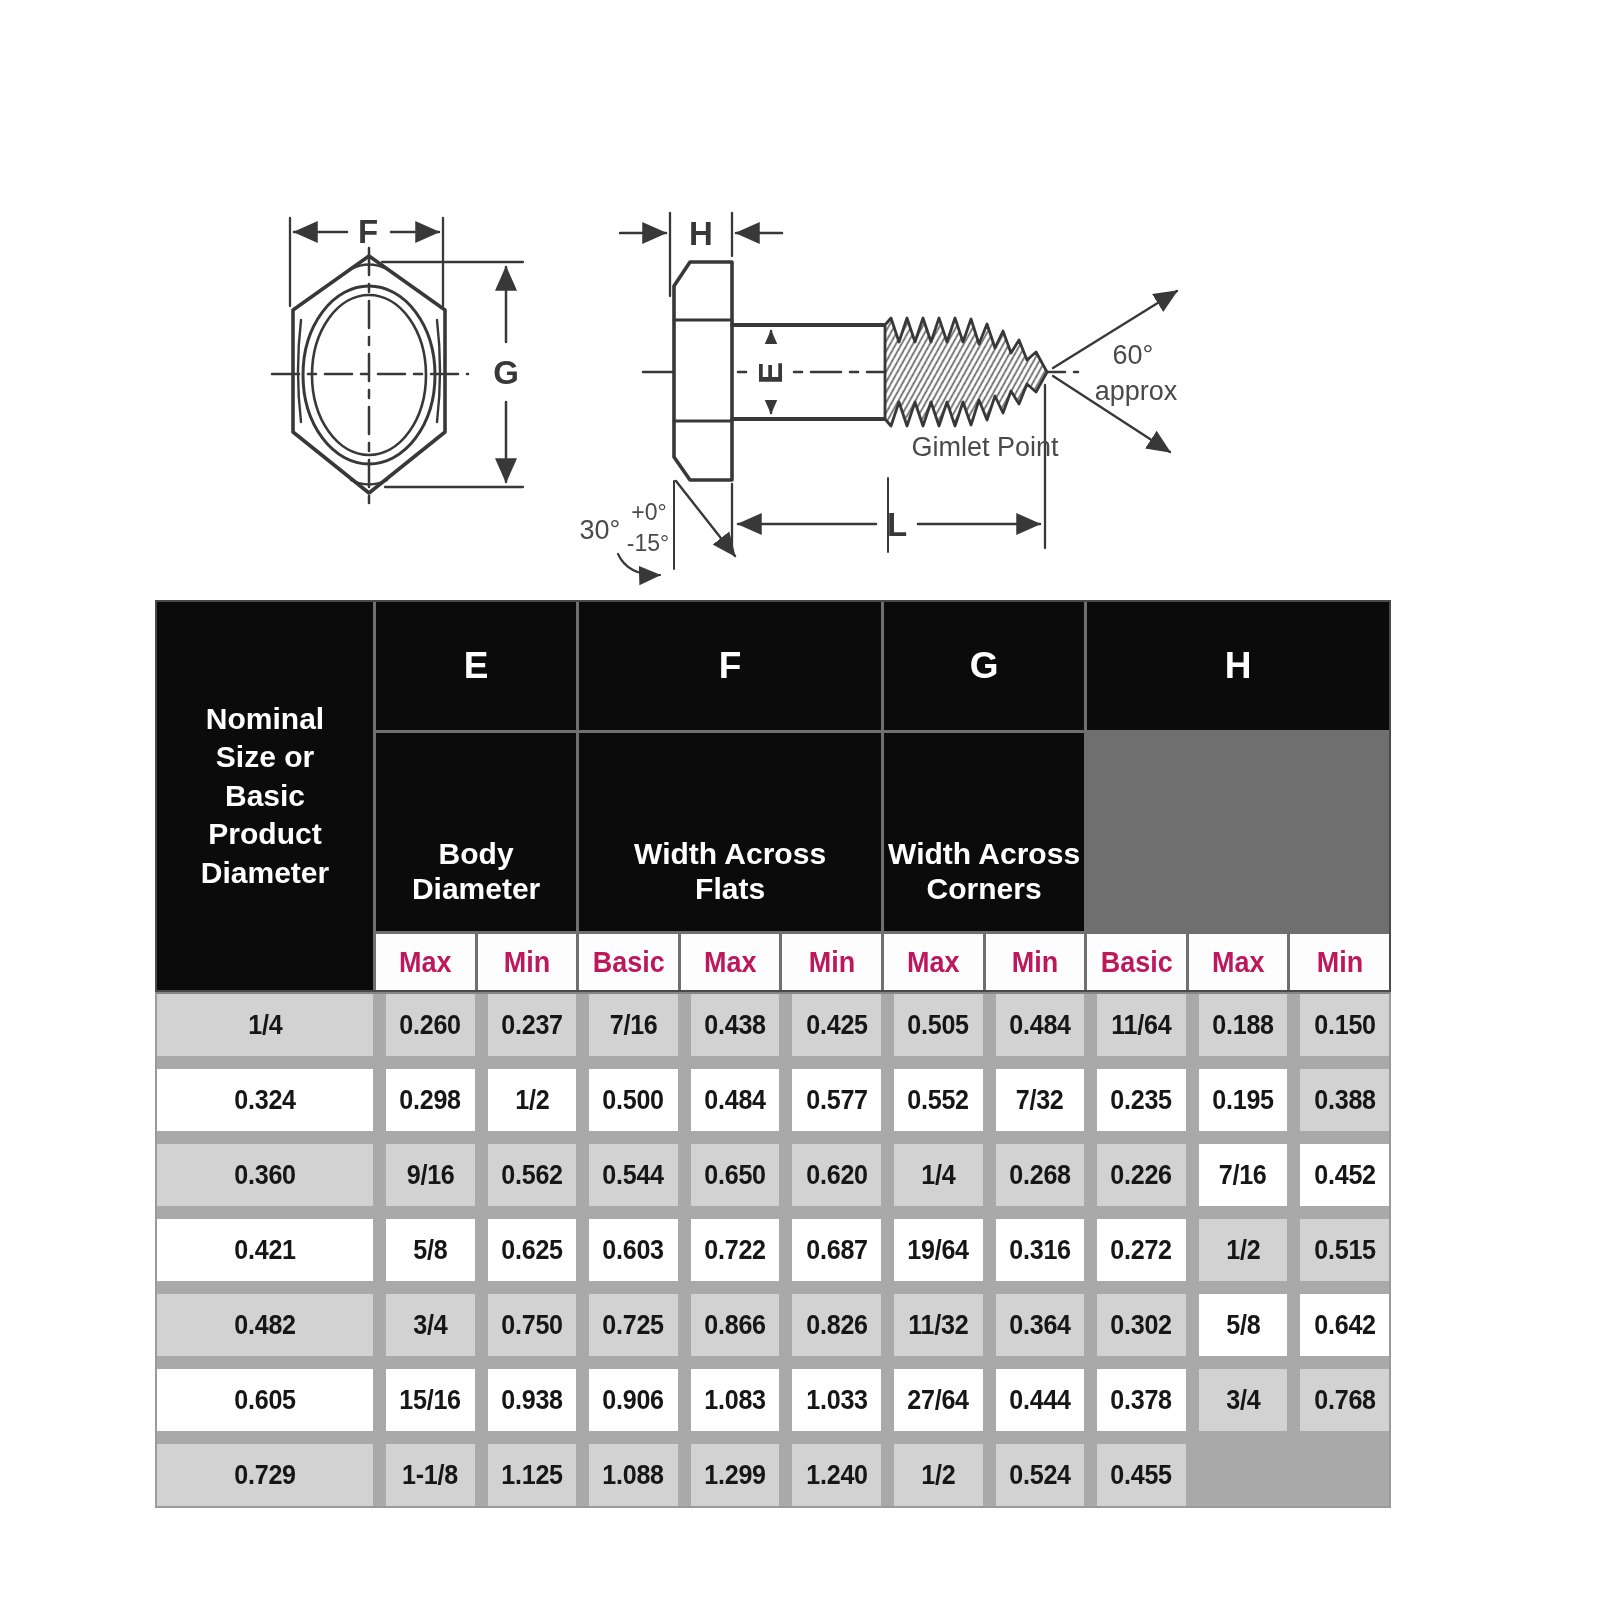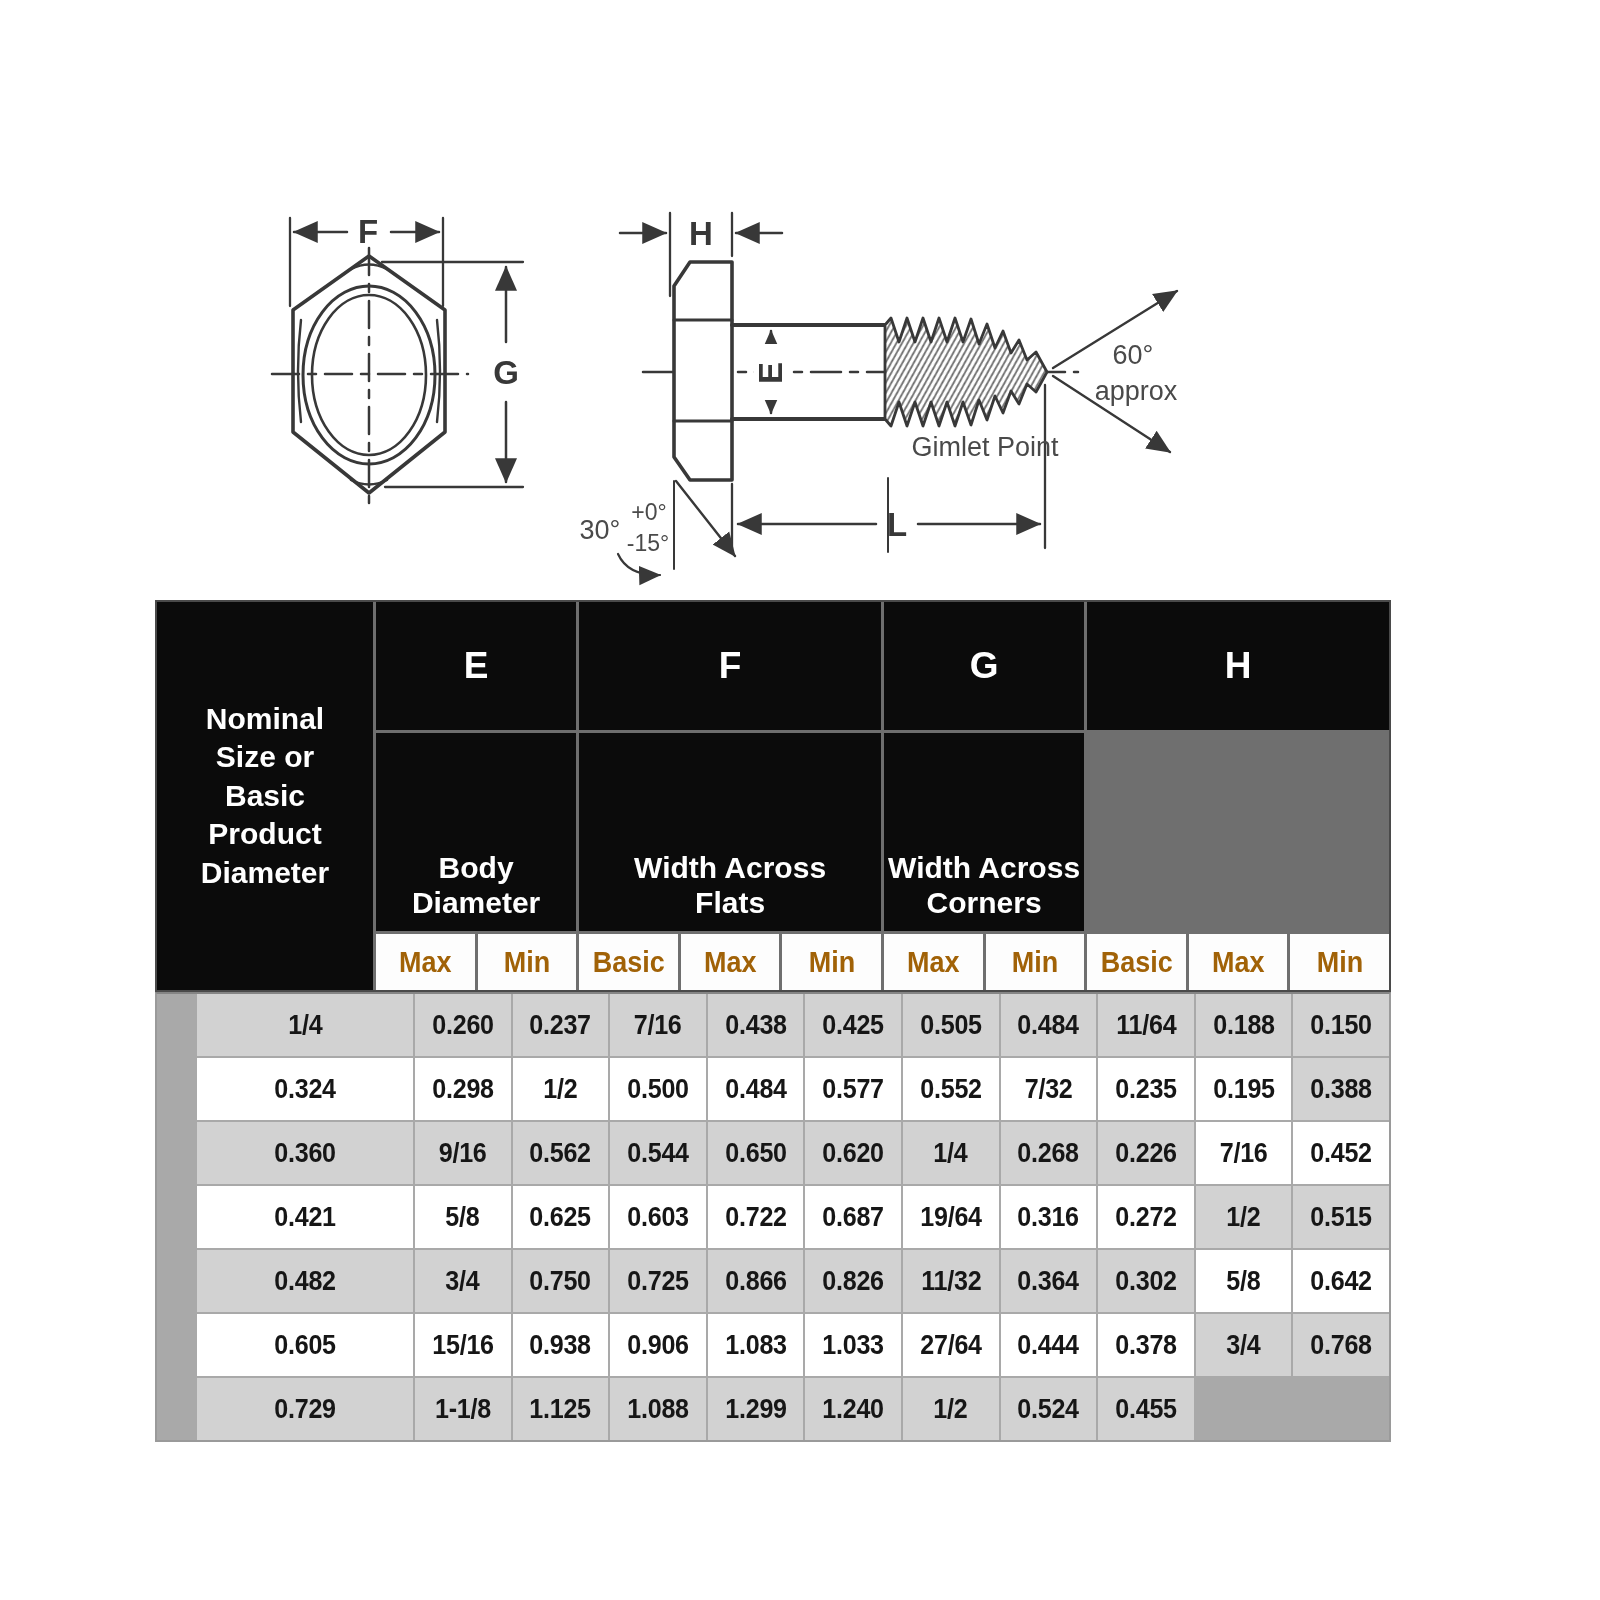--- a/index.html
+++ b/index.html
@@ -9,26 +9,26 @@
 
   
   .tbl{position:absolute;left:155px;top:600px;width:1236px;}
   .hgrid{display:grid;grid-template-columns:216px repeat(10,1fr);
          grid-template-rows:128px 198px 56px;gap:3px;background:#6f6f6f;
          border:2px solid #4a4a4a;box-sizing:border-box;}
   .hcell{background:#0b0b0b;color:#ffffff;display:flex;align-items:center;
          justify-content:center;font-weight:700;text-align:center;}
   .corner{grid-column:1;grid-row:1 / span 3;font-size:30px;line-height:1.28;white-space:pre-line;}
   .letter{font-size:37px;}
-  .desc{align-items:flex-end;padding-bottom:10px;font-size:30px;line-height:1.16;white-space:pre-line;box-sizing:border-box;}
-  .sub{background:#fdfdfd;color:#a16207;font-size:29px;font-weight:700;
+  .desc{align-items:flex-end;padding-bottom:24px;font-size:30px;line-height:1.16;white-space:pre-line;box-sizing:border-box;}
+  .sub{background:#fdfdfd;color:#be185d;font-size:29px;font-weight:700;
        display:flex;align-items:center;justify-content:center;}
   .dgrid{display:grid;grid-template-columns:216px repeat(10,1fr);grid-auto-rows:62px;
-         gap:2px;background:#a9a9a9;border:2px solid #9a9a9a;border-top:2px solid #858585;
-         box-sizing:border-box;padding-left:40px;}
+         gap:13px;background:#a9a9a9;border:2px solid #9a9a9a;border-top:2px solid #858585;
+         box-sizing:border-box;}
   .dcell{display:flex;align-items:center;justify-content:center;font-size:27px;
          font-weight:700;color:#161616;letter-spacing:-0.3px;}
   .dcell > span, .sub > span{display:inline-block;transform:scaleX(0.93);}
   .row-gray{background:#d2d2d2;}
   .row-white{background:#ffffff;}
 
   
   .dimlab{font-size:33px;font-weight:700;fill:#383838;}
   .note{font-size:27px;fill:#4a4a4a;}
   .small{font-size:23px;fill:#4a4a4a;}

